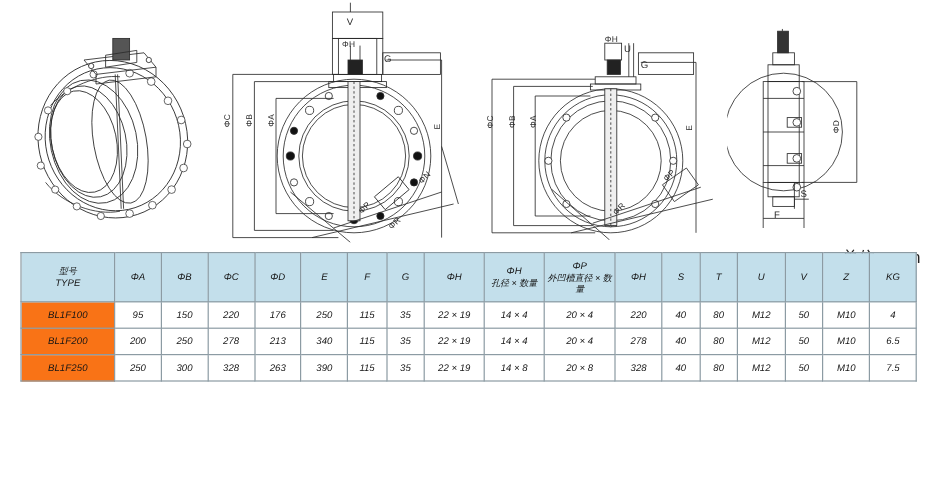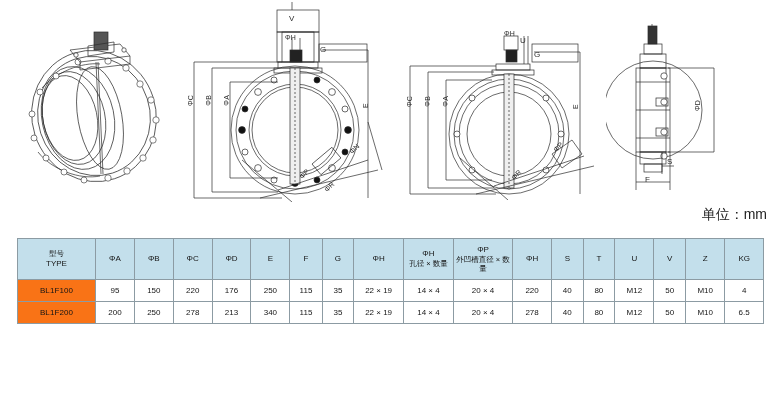--- a/index.html
+++ b/index.html
@@ -17,21 +17,21 @@
   }
   .vlabel{writing-mode:vertical-rl;transform:rotate(180deg);}
   .rot45{transform:rotate(-45deg);transform-origin:left top;}
 
   
   #unit-note{
     position:absolute;right:14px;top:206px;font-size:14px;color:#222;
   }
 
   
-  #spec-wrap{position:absolute;left:17px;top:238px;width:758px;}
+  #spec-wrap{position:absolute;left:17px;top:210px;width:758px;font-style:italic;}
   table.spec{
     border-collapse:collapse;width:747px;
     font-size:8px;color:#151515;
     font-family:"Liberation Sans","DejaVu Sans",sans-serif;
   }
   table.spec th,table.spec td{
     border:1px solid #8c9ba3;
     text-align:center;vertical-align:middle;
     padding:0;height:21px;line-height:1.15;
     font-weight:normal;
@@ -359,15 +359,35 @@
           <td class="c-h2">14 × 4</td>
           <td class="c-p">20 × 4</td>
           <td class="c-n">278</td>
           <td class="c-s">40</td>
           <td class="c-s">80</td>
           <td class="c-n">M12</td>
           <td class="c-s">50</td>
           <td class="c-n">M10</td>
           <td class="c-kg">6.5</td>
         </tr>
+        <tr>
+          <td class="c-type typecell">BL1F250</td>
+          <td class="c-n">250</td>
+          <td class="c-n">300</td>
+          <td class="c-n">328</td>
+          <td class="c-n">263</td>
+          <td class="c-n">390</td>
+          <td class="c-s">115</td>
+          <td class="c-s">35</td>
+          <td class="c-h2">22 × 19</td>
+          <td class="c-h2">14 × 8</td>
+          <td class="c-p">20 × 8</td>
+          <td class="c-n">328</td>
+          <td class="c-s">40</td>
+          <td class="c-s">80</td>
+          <td class="c-n">M12</td>
+          <td class="c-s">50</td>
+          <td class="c-n">M10</td>
+          <td class="c-kg">7.5</td>
+        </tr>
       </tbody>
   </table>
 </div>
 
 </body></html>

